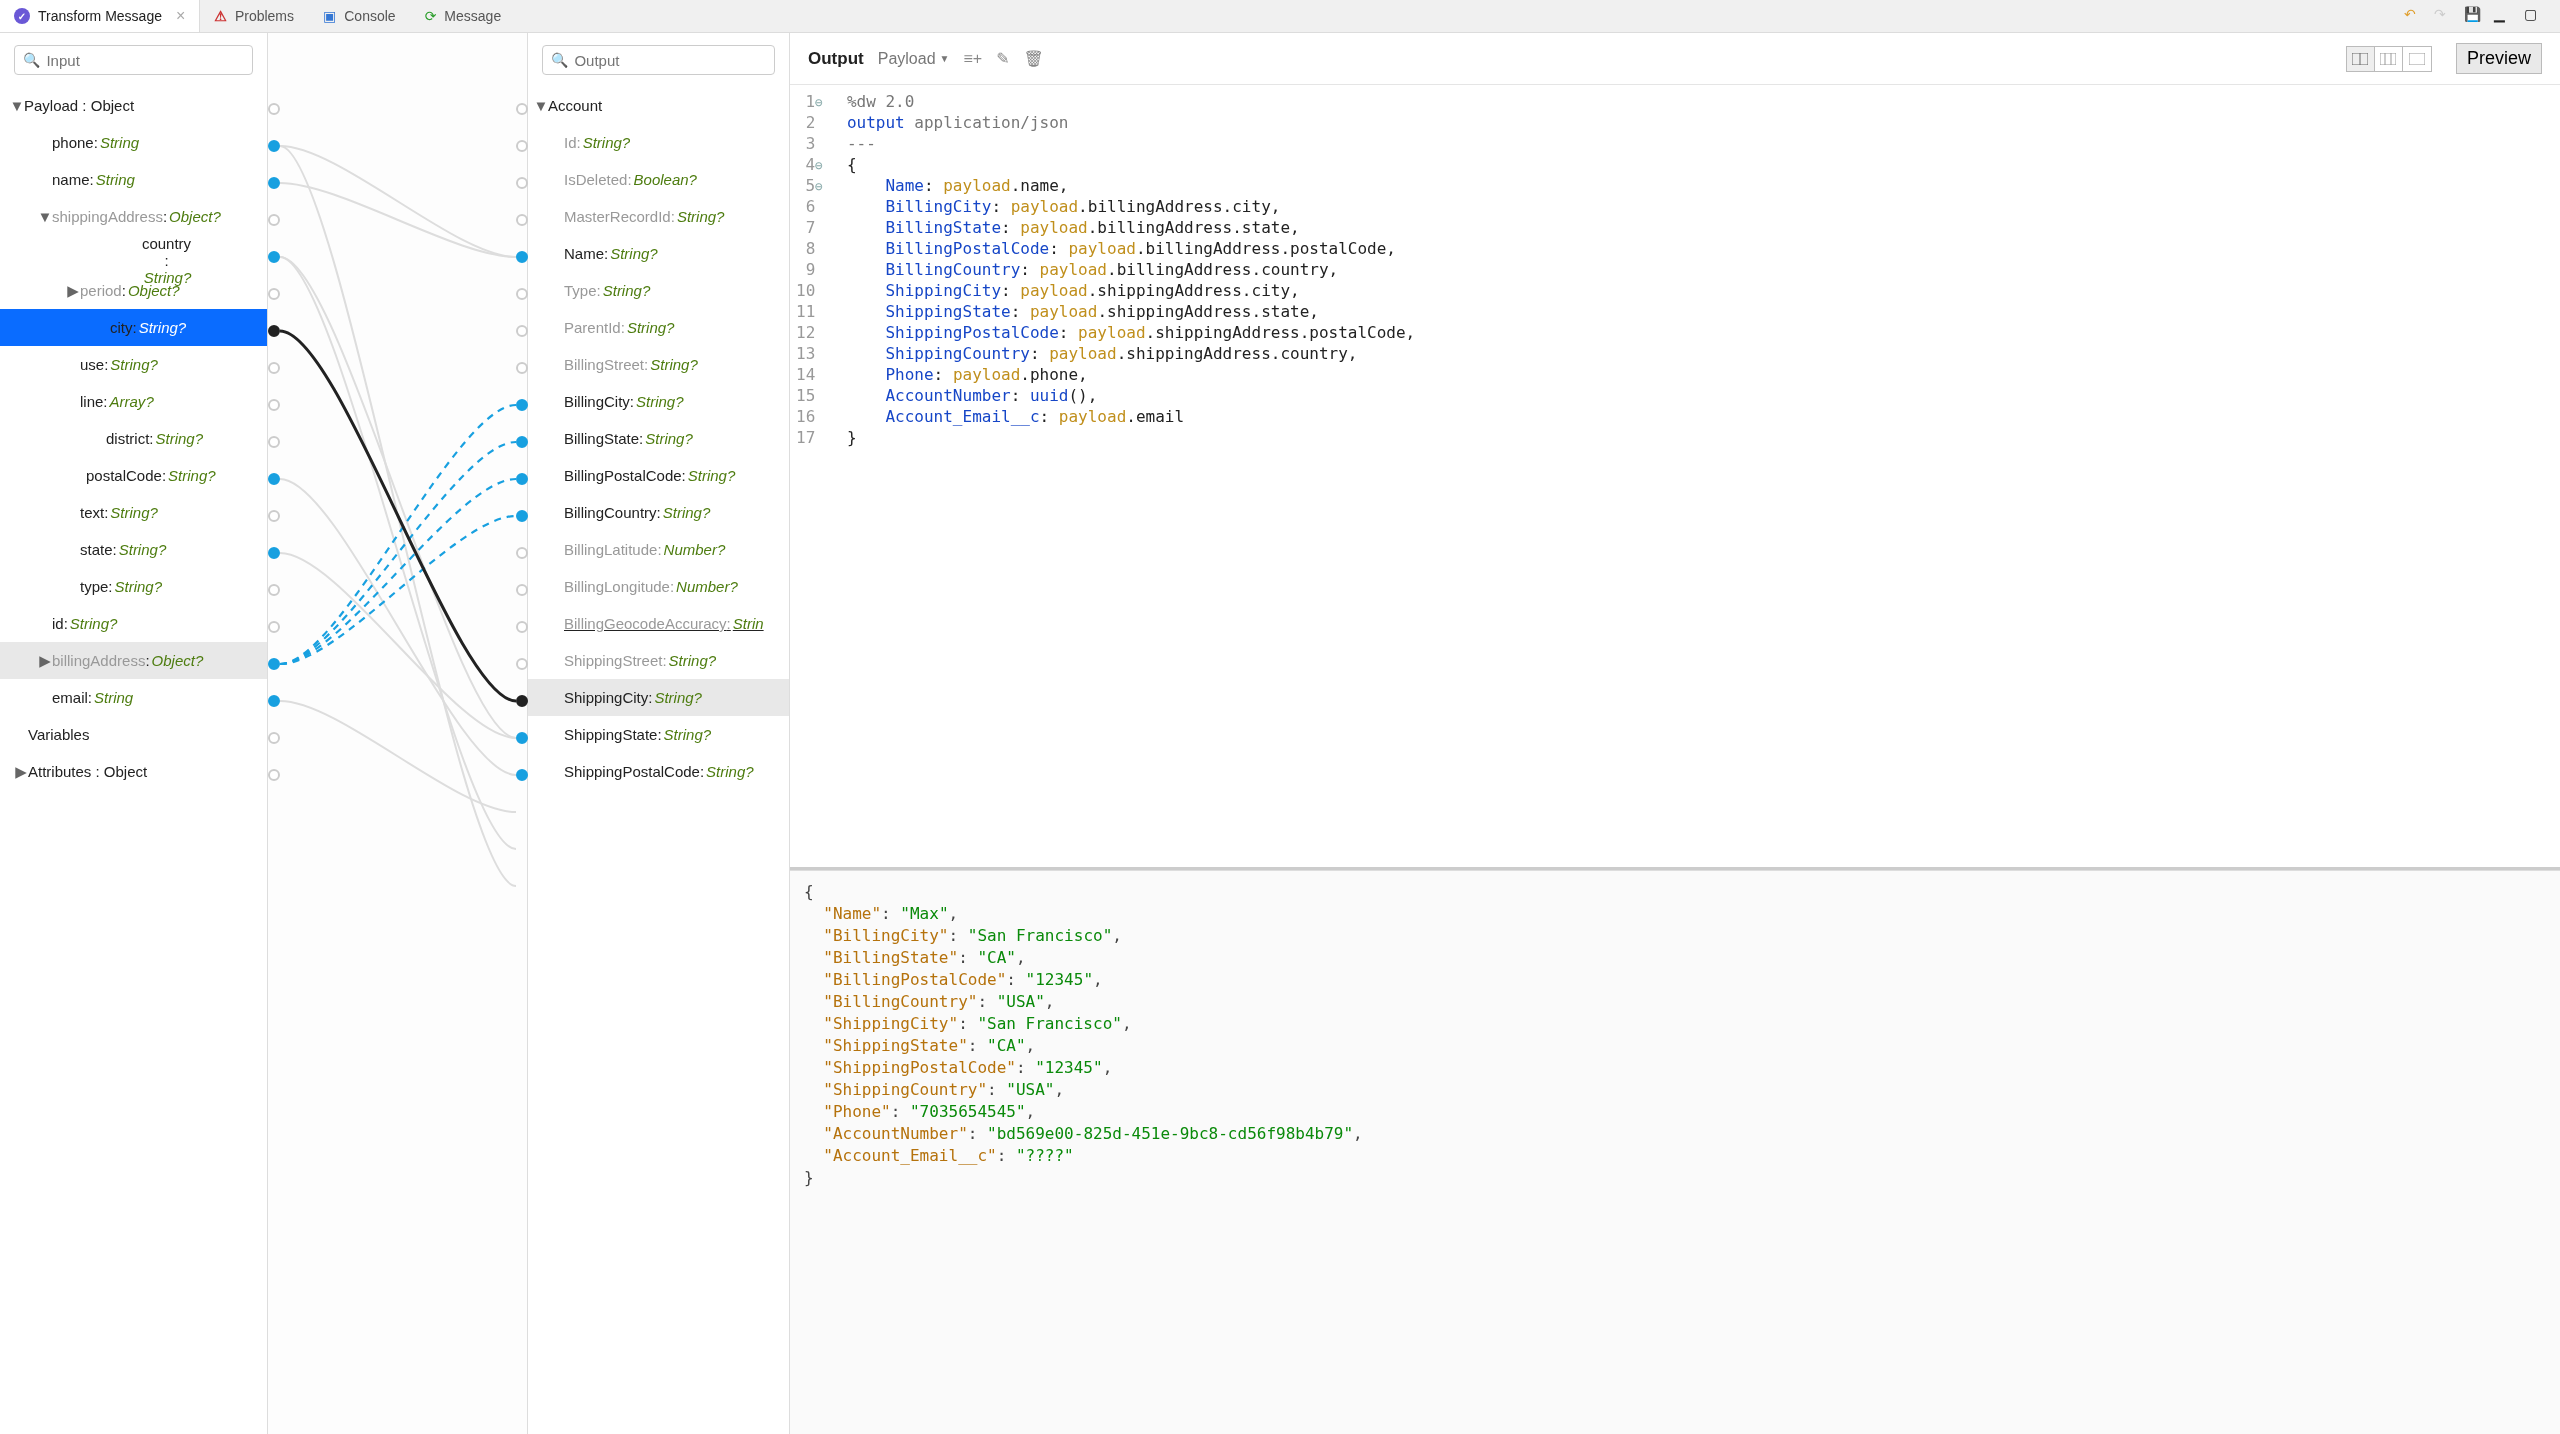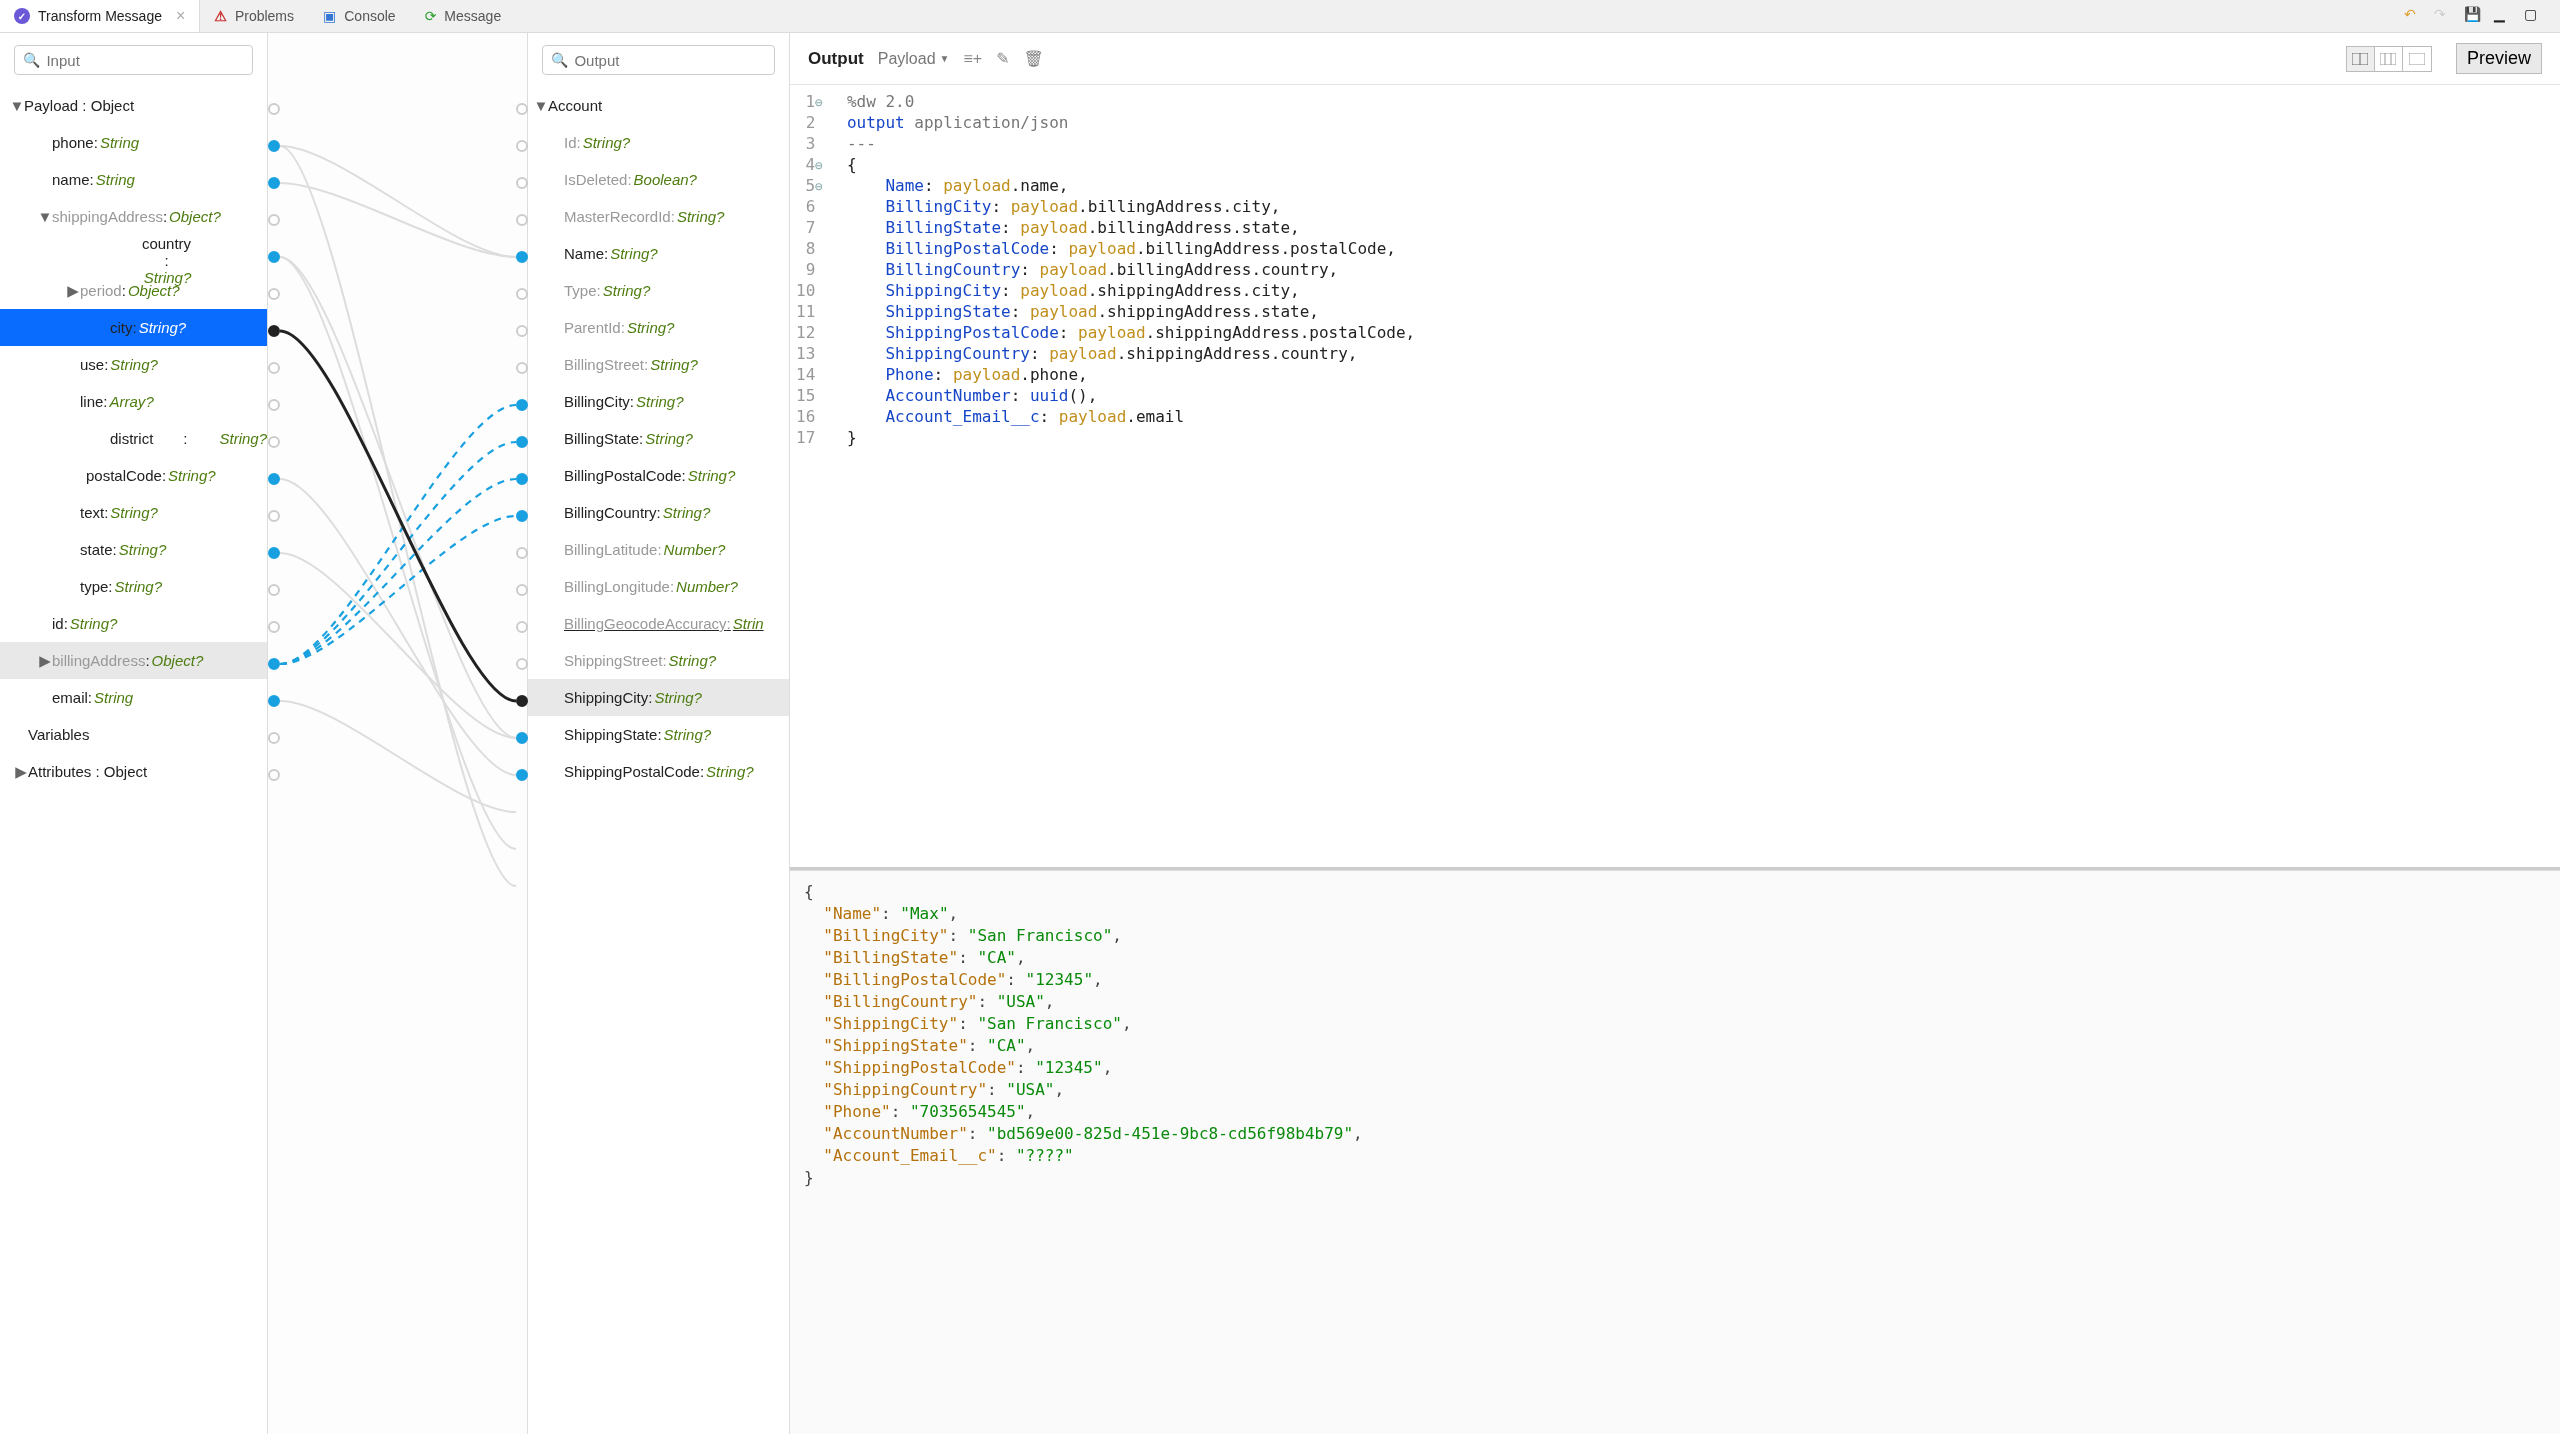--- a/index.html
+++ b/index.html
@@ -302,21 +302,21 @@
           <span class="klabel ">use</span>
           <span class="klabel"> : </span>
           <span class="ktype">String?</span>
         </div>
         <div class="tree-row" style="padding-left: 66px;">
           <span class="disclosure"></span>
           <span class="klabel ">line</span>
           <span class="klabel"> : </span>
           <span class="ktype">Array<string>?</string></span>
         </div>
-        <div class="tree-row" style="padding-left: 66px; justify-content: space-between;">
+        <div class="tree-row" style="padding-left: 92px;">
           <span class="disclosure"></span>
           <span class="klabel ">district</span>
           <span class="klabel"> : </span>
           <span class="ktype">String?</span>
         </div>
         <div class="tree-row" style="padding-left: 72px;">
           <span class="disclosure"></span>
           <span class="klabel ">postalCode</span>
           <span class="klabel"> : </span>
           <span class="ktype">String?</span>

